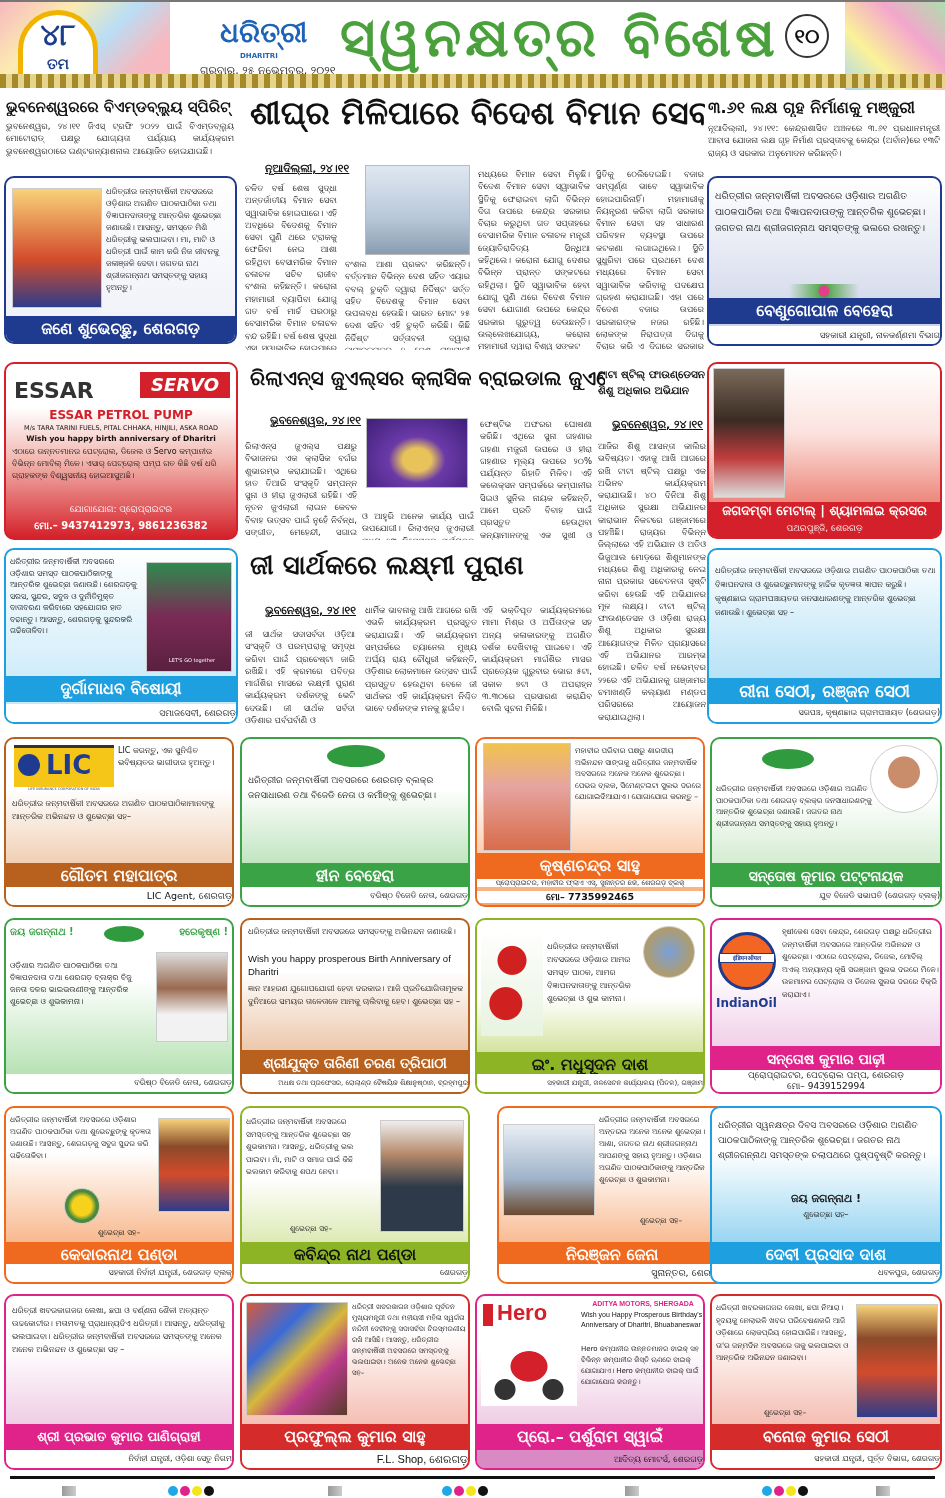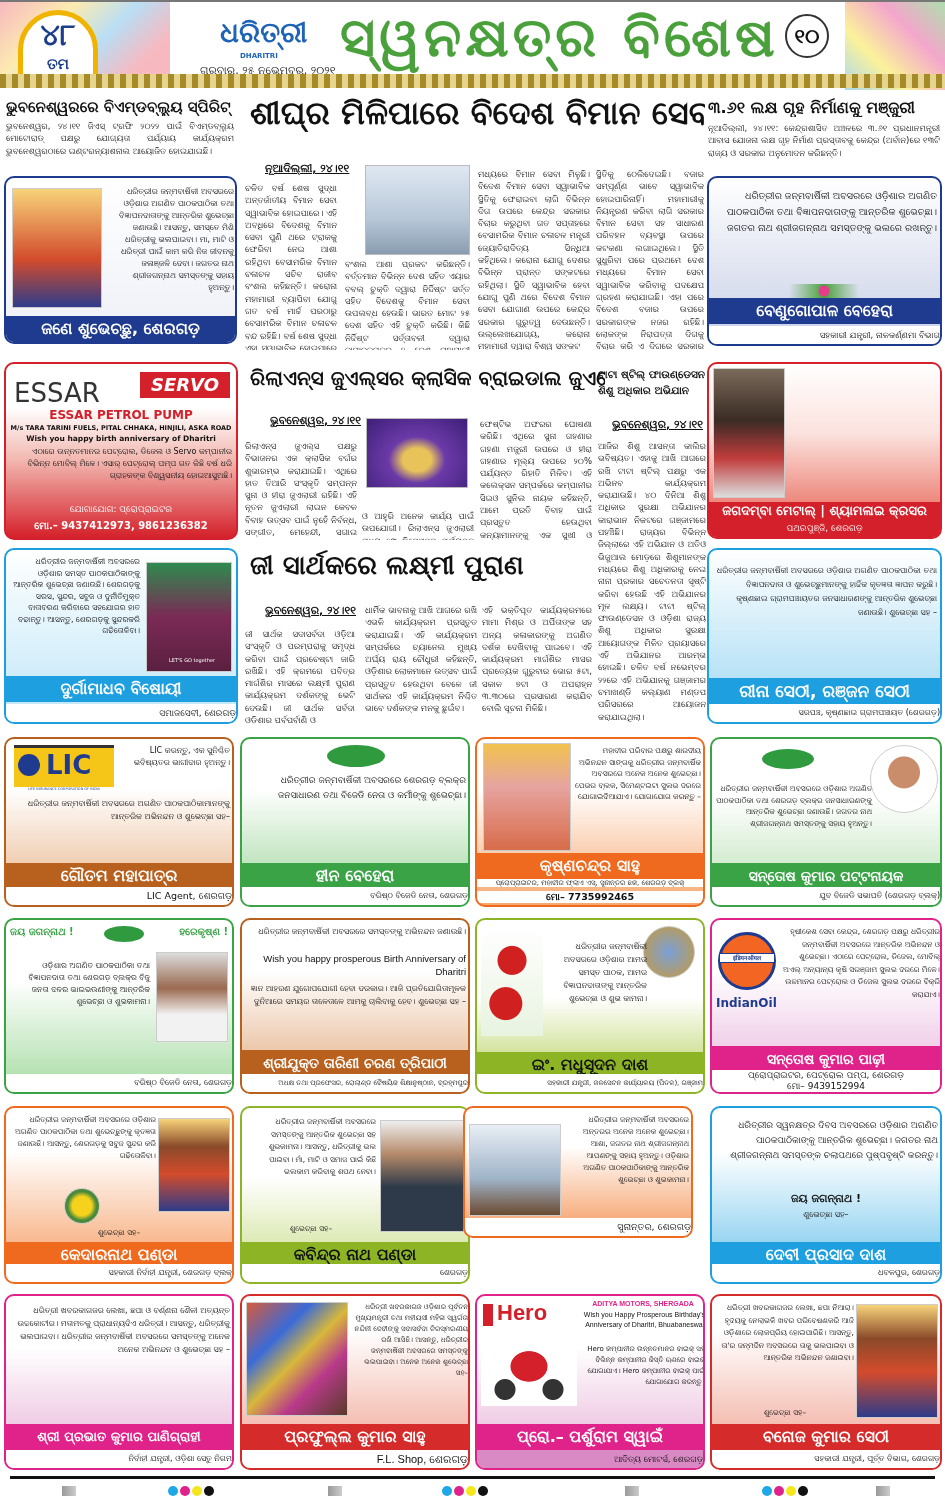--- a/index.html
+++ b/index.html
@@ -15,21 +15,21 @@
 .mh-title{position:absolute;left:340px;top:4px;font-size:54px;font-weight:bold;color:#4aa13c;letter-spacing:4px;font-family:"DejaVu Sans",sans-serif}
 .mh-page{position:absolute;left:785px;top:12px;width:44px;height:44px;border:2px solid #333;border-radius:50%;text-align:center;line-height:40px;font-size:20px;font-weight:bold}
 .mh-burst{position:absolute;right:0;top:0;width:100px;height:90px;background:linear-gradient(45deg,#3aa6e0,#f7e21e,#e53a8d,#4ab848);opacity:.45}
 .mh-pattern{position:absolute;left:0;top:72px;width:945px;height:14px;background:repeating-linear-gradient(90deg,#a58a2a 0 6px,#e6d38c 6px 12px)}
 .hl{position:absolute;font-weight:bold;color:#111;white-space:nowrap;overflow:hidden}
 .art{position:absolute;font-size:8.5px;line-height:12.3px;color:#222;text-align:justify;overflow:hidden}
 .dl{font-weight:bold;text-decoration:underline;font-size:11px;display:block;margin-bottom:6px}
 .col{position:absolute;font-size:8.5px;line-height:12.3px;color:#222;text-align:justify;overflow:hidden}
 .img-ph{position:absolute;border:1px solid #bbb}
 .ad{position:absolute;border:2px solid #999;border-radius:10px;overflow:hidden;background:#fff}
-.ad .body{position:absolute;font-size:9.5px;line-height:14px;text-align:right;color:#111}
+.ad .body{position:absolute;font-size:9.5px;line-height:14px;text-align:left;color:#111}
 .ad .name{position:absolute;left:0;right:0;text-align:center;color:#fff;font-weight:bold;font-size:16px;line-height:26px}
 .ad .foot{position:absolute;left:0;right:0;bottom:0;text-align:right;color:#111;font-size:10px;line-height:18px;background:#fff}
 .pic{position:absolute;border:1px solid #ccc}
 .regbar{position:absolute;left:10px;top:1476px;width:925px;height:3px;background:#111}
 .reg{position:absolute;top:1486px;display:flex;gap:2px}
 .dot{width:10px;height:10px;border-radius:50%}
 .sq{position:absolute;top:1486px;width:14px;height:10px;background:linear-gradient(90deg,#999,#ccc)}
 </style>
 </head>
 <body>
@@ -70,24 +70,24 @@
 </div>
 
 <div class="ad" style="left:707px;top:176px;width:235px;height:170px;border-color:#1f3b8f;background:linear-gradient(180deg,#fff 0%,#c8cfe6 100%)">
   <div class="body" style="left:6px;top:10px;width:222px;height:90px;font-size:9.5px;line-height:16px">ଧରିତ୍ରୀର ଜନ୍ମବାର୍ଷିକୀ ଅବସରରେ ଓଡ଼ିଶାର ଅଗଣିତ ପାଠକପାଠିକା ତଥା ବିଜ୍ଞାପନଦାତାଙ୍କୁ ଆନ୍ତରିକ ଶୁଭେଚ୍ଛା। ଜଗତର ନାଥ ଶ୍ରୀଜଗନ୍ନାଥ ସମସ୍ତଙ୍କୁ ଭଲରେ ରଖନ୍ତୁ।</div>
   <div style="position:absolute;left:80px;top:106px;width:70px;height:14px;background:radial-gradient(circle,#e43d8a 0 5px,transparent 6px),linear-gradient(90deg,transparent,#4aa13c,transparent);"></div>
   <div class="name" style="bottom:20px;background:#1f3b8f">ବେଣୁଗୋପାଳ ବେହେରା</div>
   <div class="foot" style="font-size:8.5px">ସହକାରୀ ଯନ୍ତ୍ରୀ, ନାଳକର୍ଣ୍ଣମା ବିଭାଗ</div>
 </div>
 
 <div class="ad" style="left:4px;top:362px;width:234px;height:178px;border-color:#d4202a;background:linear-gradient(180deg,#fff 0%,#fff 25%,#f2b8b0 55%,#d4202a 100%)">
-  <div style="position:absolute;left:8px;top:14px;font-size:26px;font-weight:normal;color:#333">ESSAR</div>
+  <div style="position:absolute;left:8px;top:14px;font-size:22px;font-weight:bold;color:#333">ESSAR</div>
   <div style="position:absolute;left:134px;top:8px;width:90px;height:26px;background:#d4202a;color:#fff;font-size:18px;font-weight:bold;font-style:italic;text-align:center;line-height:26px">SERVO</div>
   <div style="position:absolute;left:0;right:0;top:44px;text-align:center;font-size:12px;font-weight:bold;color:#d4202a">ESSAR PETROL PUMP</div>
-  <div style="position:absolute;left:0;right:0;top:60px;text-align:center;font-size:6.5px;font-weight:bold">M/s TARA TARINI FUELS, PITAL CHHAKA, HINJILI, ASKA ROAD</div>
+  <div style="position:absolute;left:0;right:0;top:60px;text-align:center;font-size:6.5px;font-weight:normal">M/s TARA TARINI FUELS, PITAL CHHAKA, HINJILI, ASKA ROAD</div>
   <div style="position:absolute;left:0;right:0;top:70px;text-align:center;font-size:7.5px;font-weight:bold">Wish you happy birth anniversary of Dharitri</div>
   <div class="body" style="left:6px;top:82px;width:220px;font-size:8px;line-height:12px">ଏଠାରେ ଉନ୍ନତମାନର ପେଟ୍ରୋଲ, ଡିଜେଲ ଓ Servo କମ୍ପାନୀର ବିଭିନ୍ନ ମୋବିଲ୍ ମିଳେ। ଏସାର୍ ପେଟ୍ରୋଲ୍ ପମ୍ପ ଗତ କିଛି ବର୍ଷ ଧରି ଗ୍ରାହକଙ୍କ ବିଶ୍ୱସନୀୟ ହୋଇଆସୁଅଛି।</div>
   <div style="position:absolute;left:0;right:0;top:140px;text-align:center;color:#fff;font-size:9px">ଯୋଗାଯୋଗ: ପ୍ରୋପ୍ରାଇଟର</div>
   <div style="position:absolute;left:0;right:0;top:156px;text-align:center;color:#fff;font-size:10px;font-weight:bold">ମୋ.– 9437412973, 9861236382</div>
 </div>
 
 <div class="hl" style="left:250px;top:366px;width:355px;font-size:20px">ରିଲାଏନ୍ସ ଜୁଏଲ୍ସର କ୍ଲାସିକ ବ୍ରାଇଡାଲ ଜୁଏଲେରି</div>
 <div class="dl" style="position:absolute;left:270px;top:414px">ଭୁବନେଶ୍ୱର, ୨୪।୧୧</div>
 <div class="col" style="left:245px;top:440px;width:112px;height:100px">ରିଲାଏନ୍ସ ଜୁଏଲ୍ସ ପକ୍ଷରୁ ବିଭାଜନର ଏକ କ୍ଲାସିକ ବର୍ଗର ଶୁଭାରମ୍ଭ କରାଯାଇଛି। ଏଥିରେ ହାତ ତିଆରି ସଂସ୍କୃତି ସମ୍ପନ୍ନ ସୁନା ଓ ହୀରା ଜୁଏଲାରୀ ରହିଛି। ଏହି ନୂତନ ଜୁଏଲାରୀ ଲାଇନ କେବଳ ବିବାହ ଉତ୍ସବ ପାଇଁ ନୁହେଁ ନିର୍ବନ୍ଧ, ସଙ୍ଗୀତ, ମେହେନ୍ଦୀ, ସଗାଇ ସମାରୋହ</div>
 <div class="img-ph" style="left:366px;top:418px;width:102px;height:70px;background:radial-gradient(ellipse at 50% 60%,#e8c35a 0 20%,#6b3aa8 40%,#3e1f78 100%)"></div>
@@ -207,21 +207,21 @@
 </div>
 
 <div class="ad" style="left:240px;top:1106px;width:230px;height:178px;border-color:#8cb424;background:linear-gradient(180deg,#fff 0%,#fff 40%,#c8dd88 100%)">
   <div class="body" style="left:4px;top:8px;width:130px;font-size:7.5px;line-height:12.5px">ଧରିତ୍ରୀର ଜନ୍ମବାର୍ଷିକୀ ଅବସରରେ ସମସ୍ତଙ୍କୁ ଆନ୍ତରିକ ଶୁଭେଚ୍ଛା ସହ ଶୁଭକାମନା। ଆସନ୍ତୁ, ଧରିତ୍ରୀକୁ ଭଲ ପାଇବା। ମାଁ, ମାଟି ଓ ସମାଜ ପାଇଁ କିଛି ଭଲକାମ କରିବାକୁ ଶପଥ ନେବା।</div>
   <div style="position:absolute;left:4px;width:130px;top:116px;text-align:center;font-size:7.5px">ଶୁଭେଚ୍ଛା ସହ–</div>
   <div class="pic" style="left:138px;top:12px;width:84px;height:112px;background:linear-gradient(180deg,#eee,#b68a6a 30%,#2e3a4a 60%)"></div>
   <div class="name" style="top:134px;background:#8cb424;color:#111">କବିନ୍ଦ୍ର ନାଥ ପଣ୍ଡା</div>
   <div class="foot" style="font-size:8px">ଶେରଗଡ଼</div>
 </div>
 
-<div class="ad" style="left:463px;top:1106px;width:230px;height:132px;border-color:#ef6a1f;background:linear-gradient(180deg,#fff 0%,#fff 30%,#f59a5e 100%)">
+<div class="ad" style="left:497px;top:1106px;width:230px;height:178px;border-color:#ef6a1f;background:linear-gradient(180deg,#fff 0%,#fff 30%,#f59a5e 100%)">
   <div class="pic" style="left:4px;top:16px;width:92px;height:92px;background:linear-gradient(180deg,#e8eef4,#9fb3c8 60%,#6b4a30)"></div>
   <div class="body" style="left:100px;top:6px;width:124px;font-size:7.5px;line-height:12px">ଧରିତ୍ରୀର ଜନ୍ମବାର୍ଷିକୀ ଅବସରରେ ଅନ୍ତରର ଅନେକ ଅନେକ ଶୁଭେଚ୍ଛା। ଆଶା, ଜଗତର ନାଥ ଶ୍ରୀଜଗନ୍ନାଥ ଆପଣଙ୍କୁ ସହାୟ ହୁଅନ୍ତୁ। ଓଡ଼ିଶାର ଅଗଣିତ ପାଠକପାଠିକାଙ୍କୁ ଆନ୍ତରିକ ଶୁଭେଚ୍ଛା ଓ ଶୁଭକାମନା।</div>
   <div style="position:absolute;left:100px;width:124px;top:108px;text-align:center;font-size:7.5px">ଶୁଭେଚ୍ଛା ସହ–</div>
   <div class="name" style="top:134px;background:#ef6a1f">ନିରଞ୍ଜନ ଜେନା</div>
   <div class="foot" style="font-size:9.5px">ସୁନାନ୍ତର, ଶେରଗଡ଼</div>
 </div>
 
 <div class="ad" style="left:710px;top:1106px;width:232px;height:178px;border-color:#1e9fe0;background:linear-gradient(180deg,#fff 0%,#fff 25%,#6cc3ec 100%)">
   <div class="body" style="left:6px;top:10px;width:220px;font-size:9px;line-height:15px">ଧରିତ୍ରୀର ସ୍ୱନକ୍ଷତ୍ର ଦିବସ ଅବସରରେ ଓଡ଼ିଶାର ଅଗଣିତ ପାଠକପାଠିକାଙ୍କୁ ଆନ୍ତରିକ ଶୁଭେଚ୍ଛା। ଜଗତର ନାଥ ଶ୍ରୀଜଗନ୍ନାଥ ସମସ୍ତଙ୍କ ଚଲାପଥରେ ପୁଷ୍ପବୃଷ୍ଟି କରନ୍ତୁ।</div>
   <div style="position:absolute;left:0;right:0;top:84px;text-align:center;font-size:11px;font-weight:bold">ଜୟ ଜଗନ୍ନାଥ !</div>

